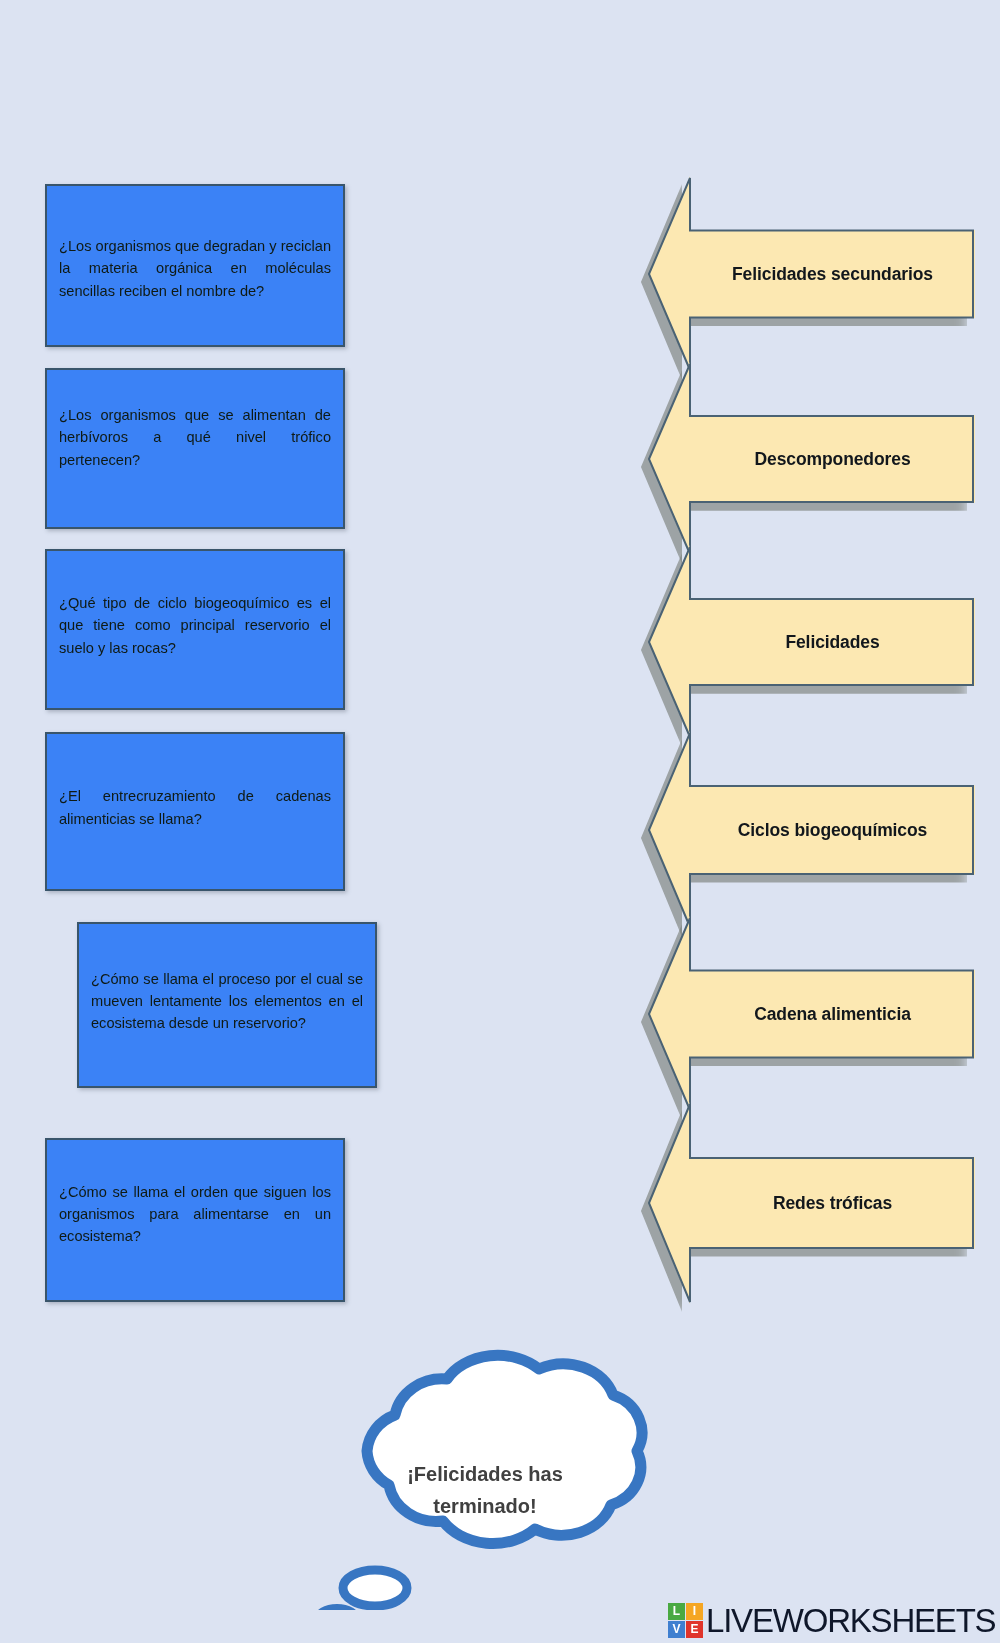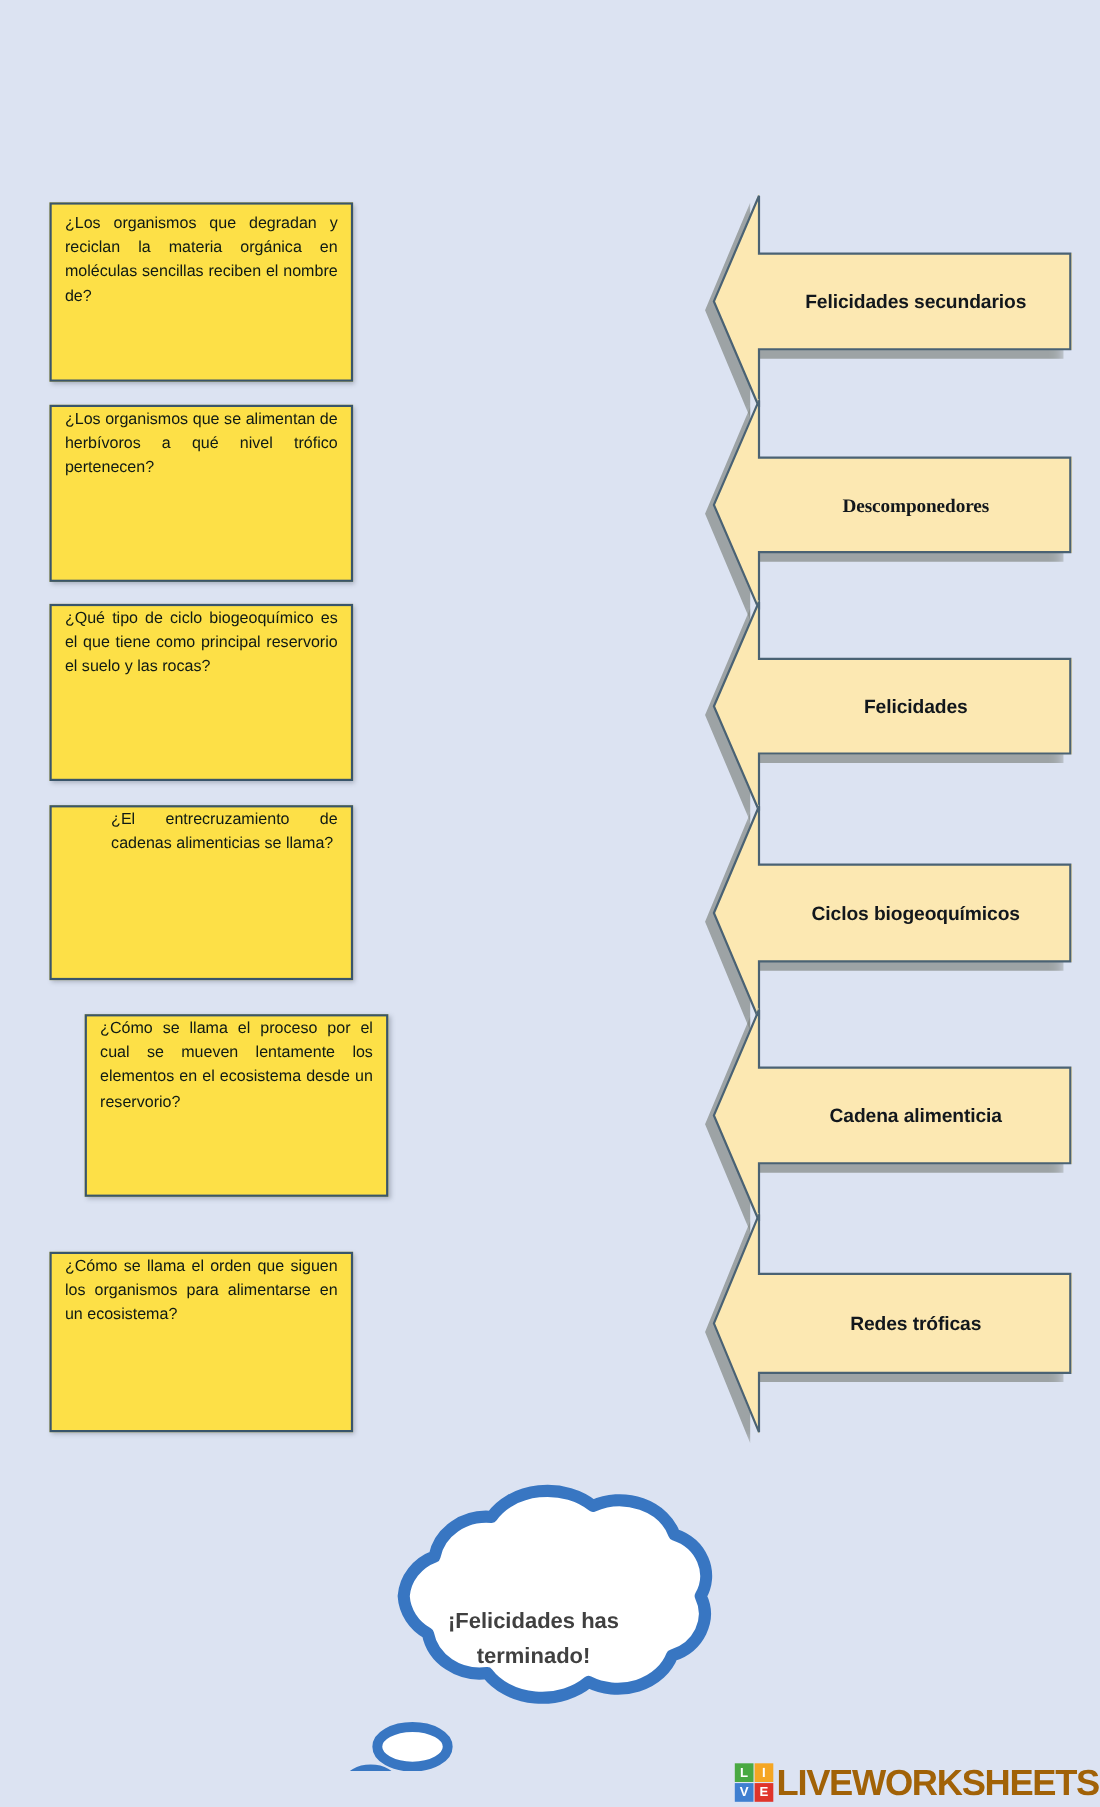--- a/index.html
+++ b/index.html
@@ -33,26 +33,26 @@
     font-weight: bold;
     color: #4c7a1e;
     letter-spacing: -0.1px;
     white-space: nowrap;
   }
 
   
   .qbox {
     position: absolute;
     left: 45px;
-    width: 276px;
-    background: #fde047;
+    width: 300px;
+    background: #3b82f6;
     border: 2px solid #39556b;
     box-sizing: border-box;
     display: flex;
-    align-items: flex-start;
+    align-items: center;
     box-shadow: 2px 2px 4px rgba(80,90,105,0.35);
   }
   .qbox .qtext {
     width: 100%;
     padding: 0 12px;
     font-size: 14.6px;
     line-height: 1.52;
     color: #0f1a14;
     text-align: justify;
     text-align-last: left;
@@ -62,21 +62,21 @@
   .qbox.q1 { top: 184px;  height: 163px; }
   .qbox.q2 { top: 368px;  height: 161px; }
   .qbox.q3 { top: 549px;  height: 161px; }
   .qbox.q4 { top: 732px;  height: 159px; }
   .qbox.q5 { top: 922px;  height: 166px; margin-left: 32px; }
   .qbox.q6 { top: 1138px; height: 164px; }
 
   .qbox.q1 .qtext { padding-top: 6px; }
   .qbox.q2 .qtext { padding-bottom: 22px; }
   .qbox.q3 .qtext { padding-bottom: 8px; }
-  .qbox.q4 .qtext { padding-bottom: 8px; margin-left: 42px; }
+  .qbox.q4 .qtext { padding-bottom: 8px; }
   .qbox.q5 .qtext { padding-bottom: 8px; }
   .qbox.q6 .qtext { padding-bottom: 12px; }
 
   
   .arrow {
     position: absolute;
     left: 595px;
     width: 380px;
   }
   .arrow .arrow-shape {
@@ -135,21 +135,21 @@
     align-items: center;
     justify-content: center;
     font-size: 17.5px;
     font-weight: bold;
     color: #12171c;
     letter-spacing: -0.1px;
     white-space: nowrap;
   }
 
   .arrow.a1 { top: 176px;  height: 196px; }
-  .arrow.a2 { top: 362px;  height: 194px; font-family: Liberation Serif, serif; }
+  .arrow.a2 { top: 362px;  height: 194px; }
   .arrow.a3 { top: 545px;  height: 194px; }
   .arrow.a4 { top: 731px;  height: 198px; }
   .arrow.a5 { top: 916px;  height: 196px; }
   .arrow.a6 { top: 1102px; height: 202px; }
 
   
   #cloud-wrap {
     position: absolute;
     left: 275px;
     top: 1320px;
@@ -193,22 +193,22 @@
     font-weight: bold;
     color: #ffffff;
     line-height: 1;
   }
   .lw-l { background: #49a942; }
   .lw-i { background: #f5a623; }
   .lw-v { background: #3f7fd0; }
   .lw-e { background: #e0342b; }
   #lw-word {
     font-size: 33px;
-    font-weight: bold;
-    color: #a16207;
+    font-weight: normal;
+    color: #0f172a;
     letter-spacing: -1.2px;
     line-height: 1;
   }
 </style>
 </head>
 <body>
 
 <div id="sheet">
 
 

